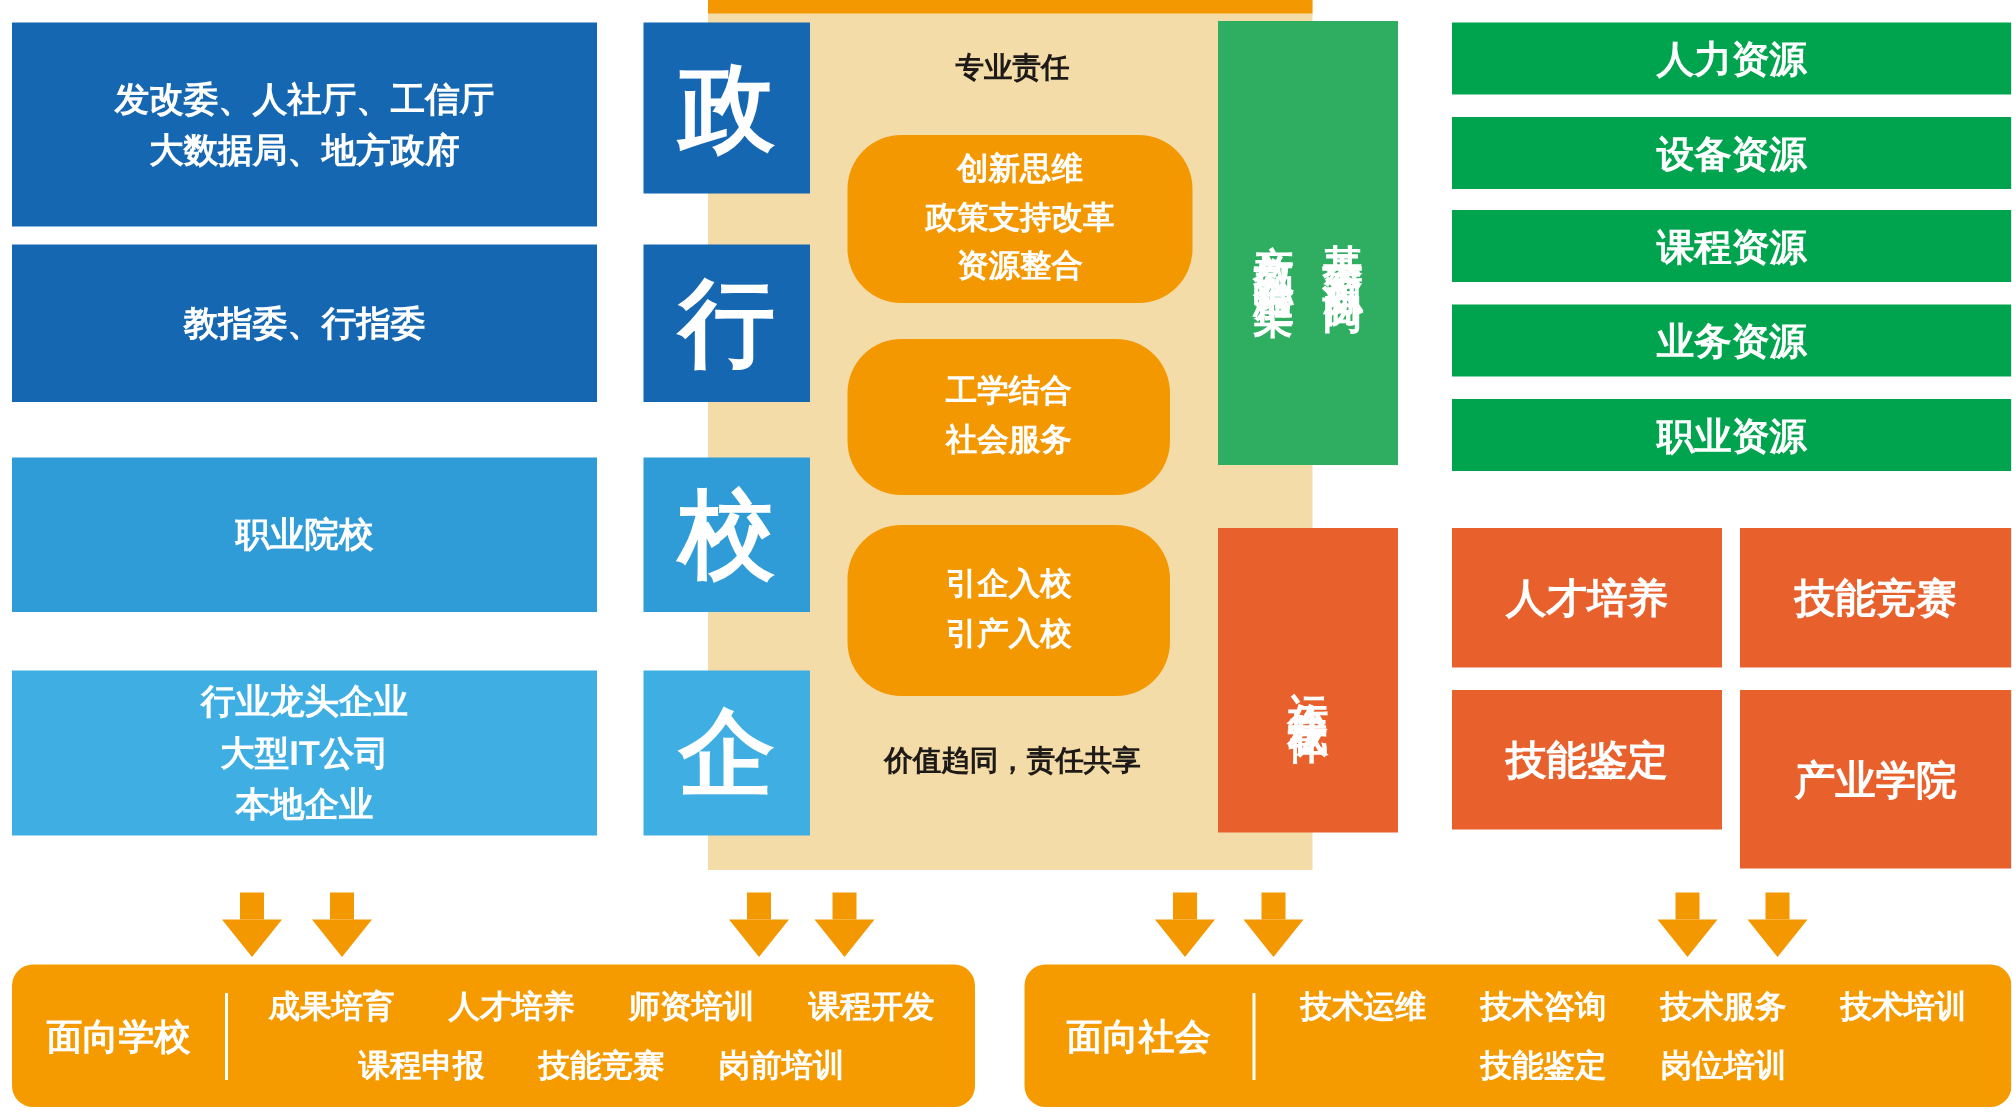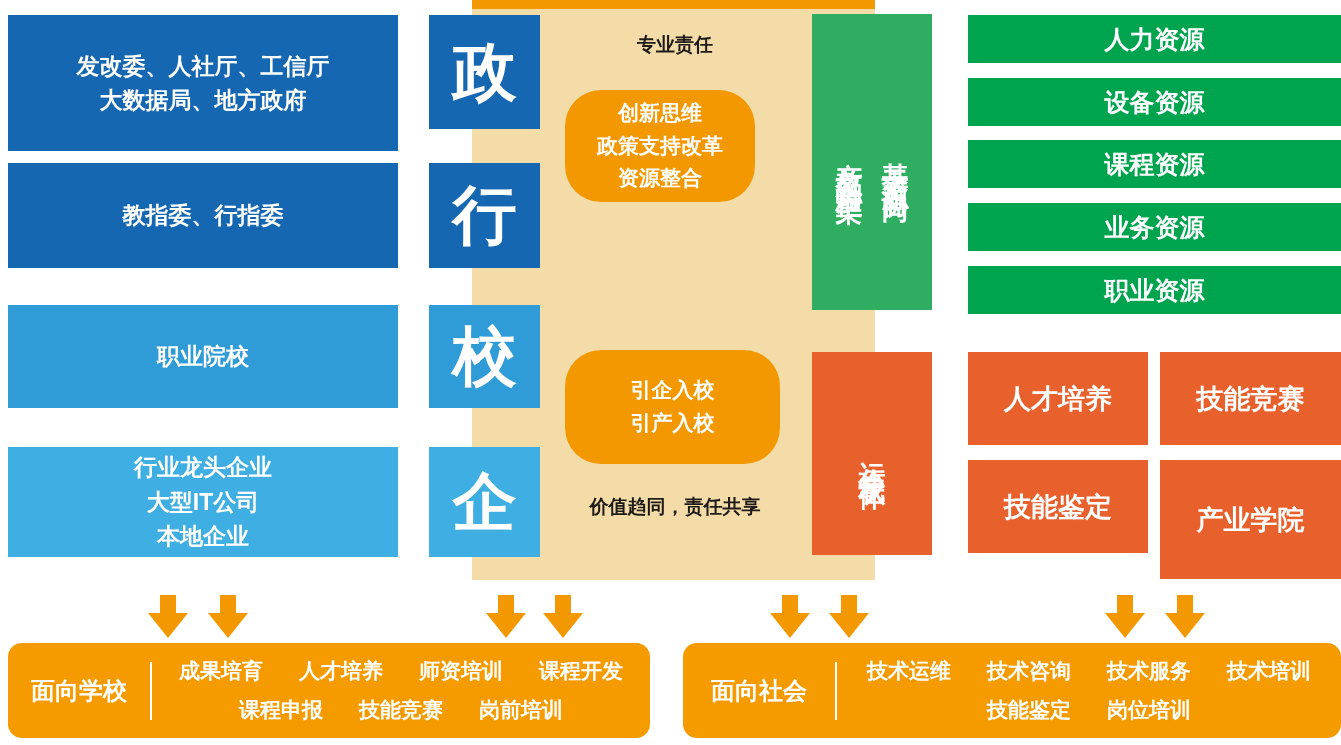--- a/index.html
+++ b/index.html
@@ -69,23 +69,25 @@
 大型IT公司
 本地企业</div>
 
   <div class="abs letter c-dark" style="left:429px;top:15px;width:111px;height:114px;">政</div>
   <div class="abs letter c-dark" style="left:429px;top:163px;width:111px;height:105px;">行</div>
   <div class="abs letter c-med" style="left:429px;top:305px;width:111px;height:103px;">校</div>
   <div class="abs letter c-light" style="left:429px;top:447px;width:111px;height:110px;">企</div>
 
   <div class="abs panel-label" style="left:560px;top:32px;width:230px;">专业责任</div>
 
-  <div class="abs orange-box" style="left:565px;top:90px;width:190px;height:112px;">创新思维
+  <div class="abs orange-box" style="left:565px;top:90px;width:230px;height:112px;">创新思维
 政策支持改革
 资源整合</div>
+  <div class="abs orange-box" style="left:565px;top:226px;width:215px;height:104px;">工学结合
+社会服务</div>
   <div class="abs orange-box" style="left:565px;top:350px;width:215px;height:114px;">引企入校
 引产入校</div>
 
   <div class="abs panel-label" style="left:545px;top:494px;width:260px;">价值趋同，责任共享</div>
 
   <div class="abs vert-box green-vert" style="left:812px;top:14px;width:120px;height:296px;">
     <span class="vert-text">产教融合框架</span>
     <span class="vert-text">基于资源协同</span>
   </div>
 

